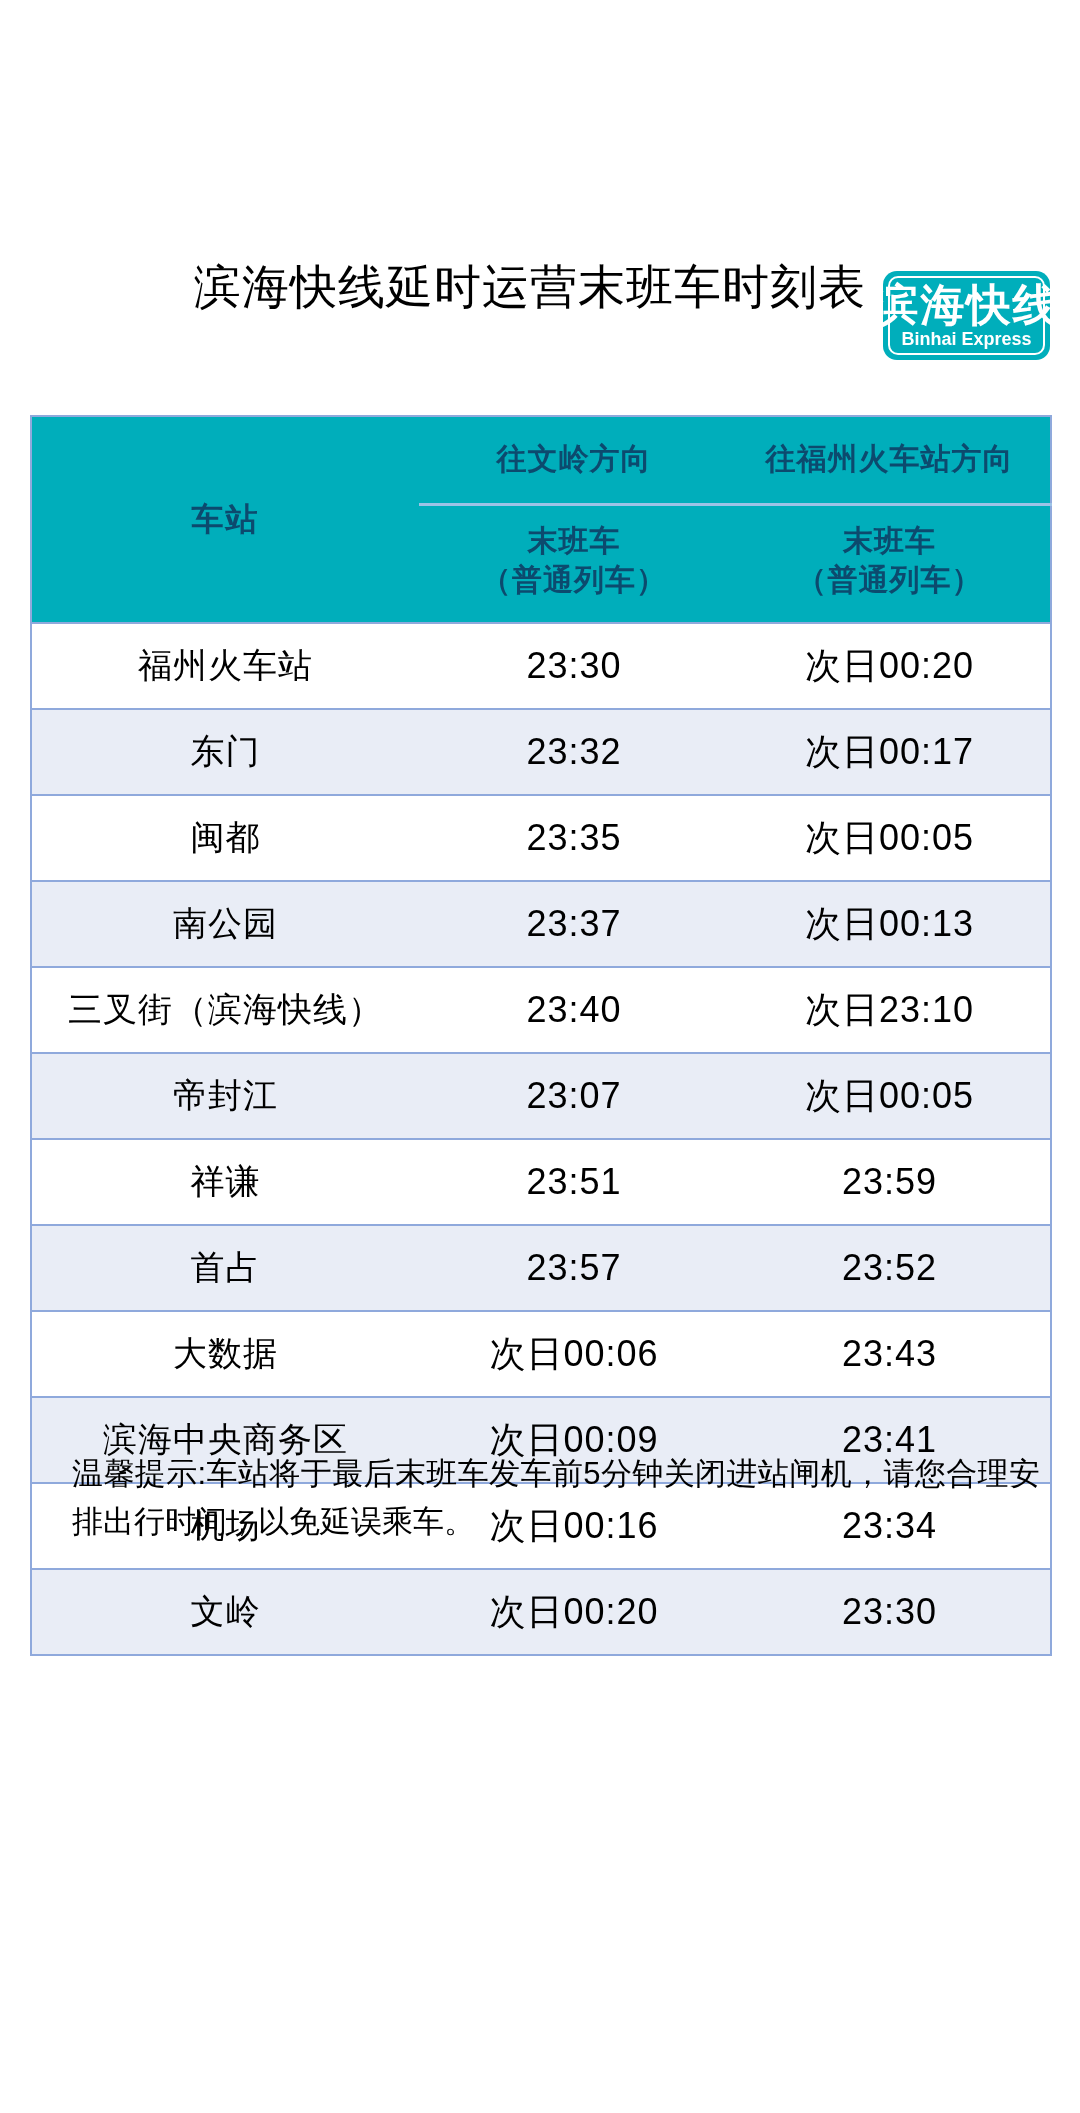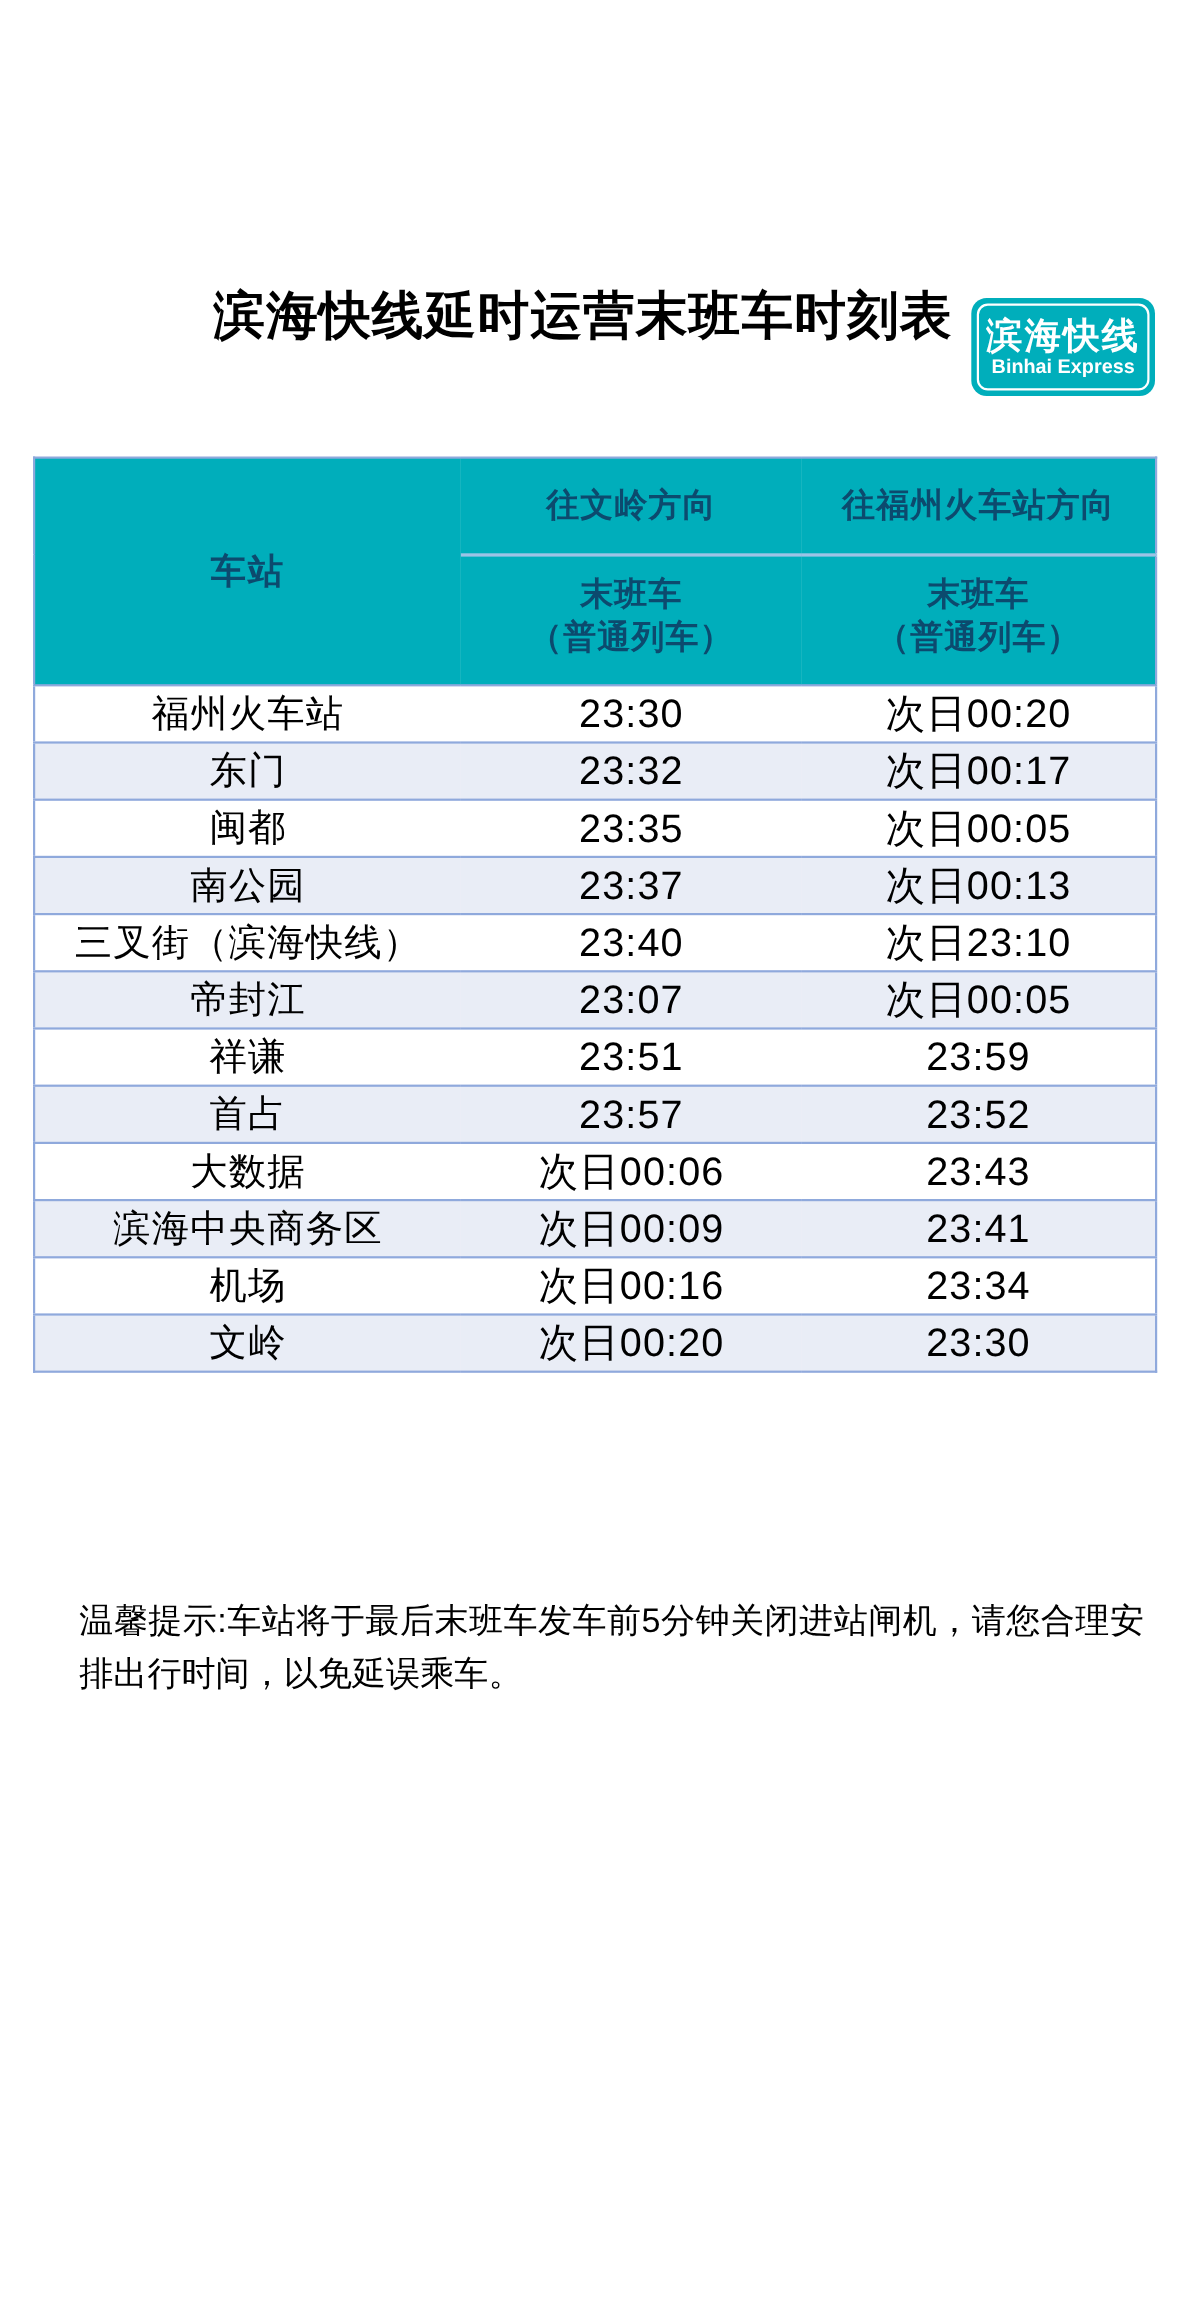--- a/index.html
+++ b/index.html
@@ -15,46 +15,46 @@
   body{font-family:"Liberation Sans","DejaVu Sans",sans-serif;color:var(--ink);}
   .page{position:relative;width:1080px;height:2113px;background:#ffffff;overflow:hidden;margin:0 auto;}
 
   
   .logo{position:absolute;left:60px;top:252px;width:130px;text-align:center;}
   .logo svg{display:block;margin:0 auto;}
   .logo-cn{font-size:27px;font-weight:700;letter-spacing:2px;margin-top:2px;white-space:nowrap;}
   .logo-en{font-size:12px;font-weight:700;letter-spacing:1px;margin-top:2px;white-space:nowrap;}
 
   .title-wrap{position:absolute;left:180px;top:256px;width:700px;text-align:center;}
-  .main-title{font-size:47px;font-weight:700;letter-spacing:1px;white-space:nowrap;}
+  .main-title{font-size:47px;font-weight:400;letter-spacing:1px;white-space:nowrap;}
   .sub-title{font-size:28px;font-weight:400;margin-top:14px;letter-spacing:1px;}
 
   .badge{position:absolute;left:883px;top:271px;width:167px;height:89px;
          background:var(--teal);border-radius:14px;padding:5px;}
   .badge-inner{width:100%;height:100%;border:2px solid #ffffff;border-radius:10px;
          display:flex;flex-direction:column;align-items:center;justify-content:center;color:#ffffff;}
-  .badge-cn{font-size:33px;font-weight:700;letter-spacing:2px;line-height:1.1;white-space:nowrap;}
+  .badge-cn{font-size:44px;font-weight:700;letter-spacing:2px;line-height:1.1;white-space:nowrap;}
   .badge-en{font-size:18px;font-weight:700;line-height:1.15;white-space:nowrap;}
 
   
   .timetable{position:absolute;left:30px;top:415px;width:1020px;
              border-collapse:collapse;table-layout:fixed;
              border:2px solid var(--row-border);}
   .col-station{width:388px;}
   .col-dir1{width:310px;}
   .col-dir2{width:322px;}
 
   .timetable thead th{background:var(--teal);color:#0c4a6e;font-weight:600;
                       text-align:center;vertical-align:middle;}
   .th-station{font-size:32px;letter-spacing:2px;}
   .th-dir{font-size:30px;height:88px;letter-spacing:1px;border-bottom:3px solid var(--divider);}
   .th-sub{font-size:30px;height:119px;letter-spacing:1px;padding-bottom:8px;}
   .th-sub .line{line-height:1.3;}
 
-  .timetable tbody td{height:52px;text-align:center;vertical-align:middle;
+  .timetable tbody td{height:86px;text-align:center;vertical-align:middle;
                       border-top:2px solid var(--row-border);background:#ffffff;}
   .timetable tbody tr:nth-child(even) td{background:var(--row-alt);}
   .td-station{font-size:34px;font-weight:500;letter-spacing:1px;}
   .td-time{font-size:36px;font-weight:500;letter-spacing:1px;}
 
   
   .note{position:absolute;left:48px;top:1450px;width:968px;
         font-size:31px;font-weight:400;line-height:1.55;text-align:justify;margin-left:24px;}
 </style>
 </head>

